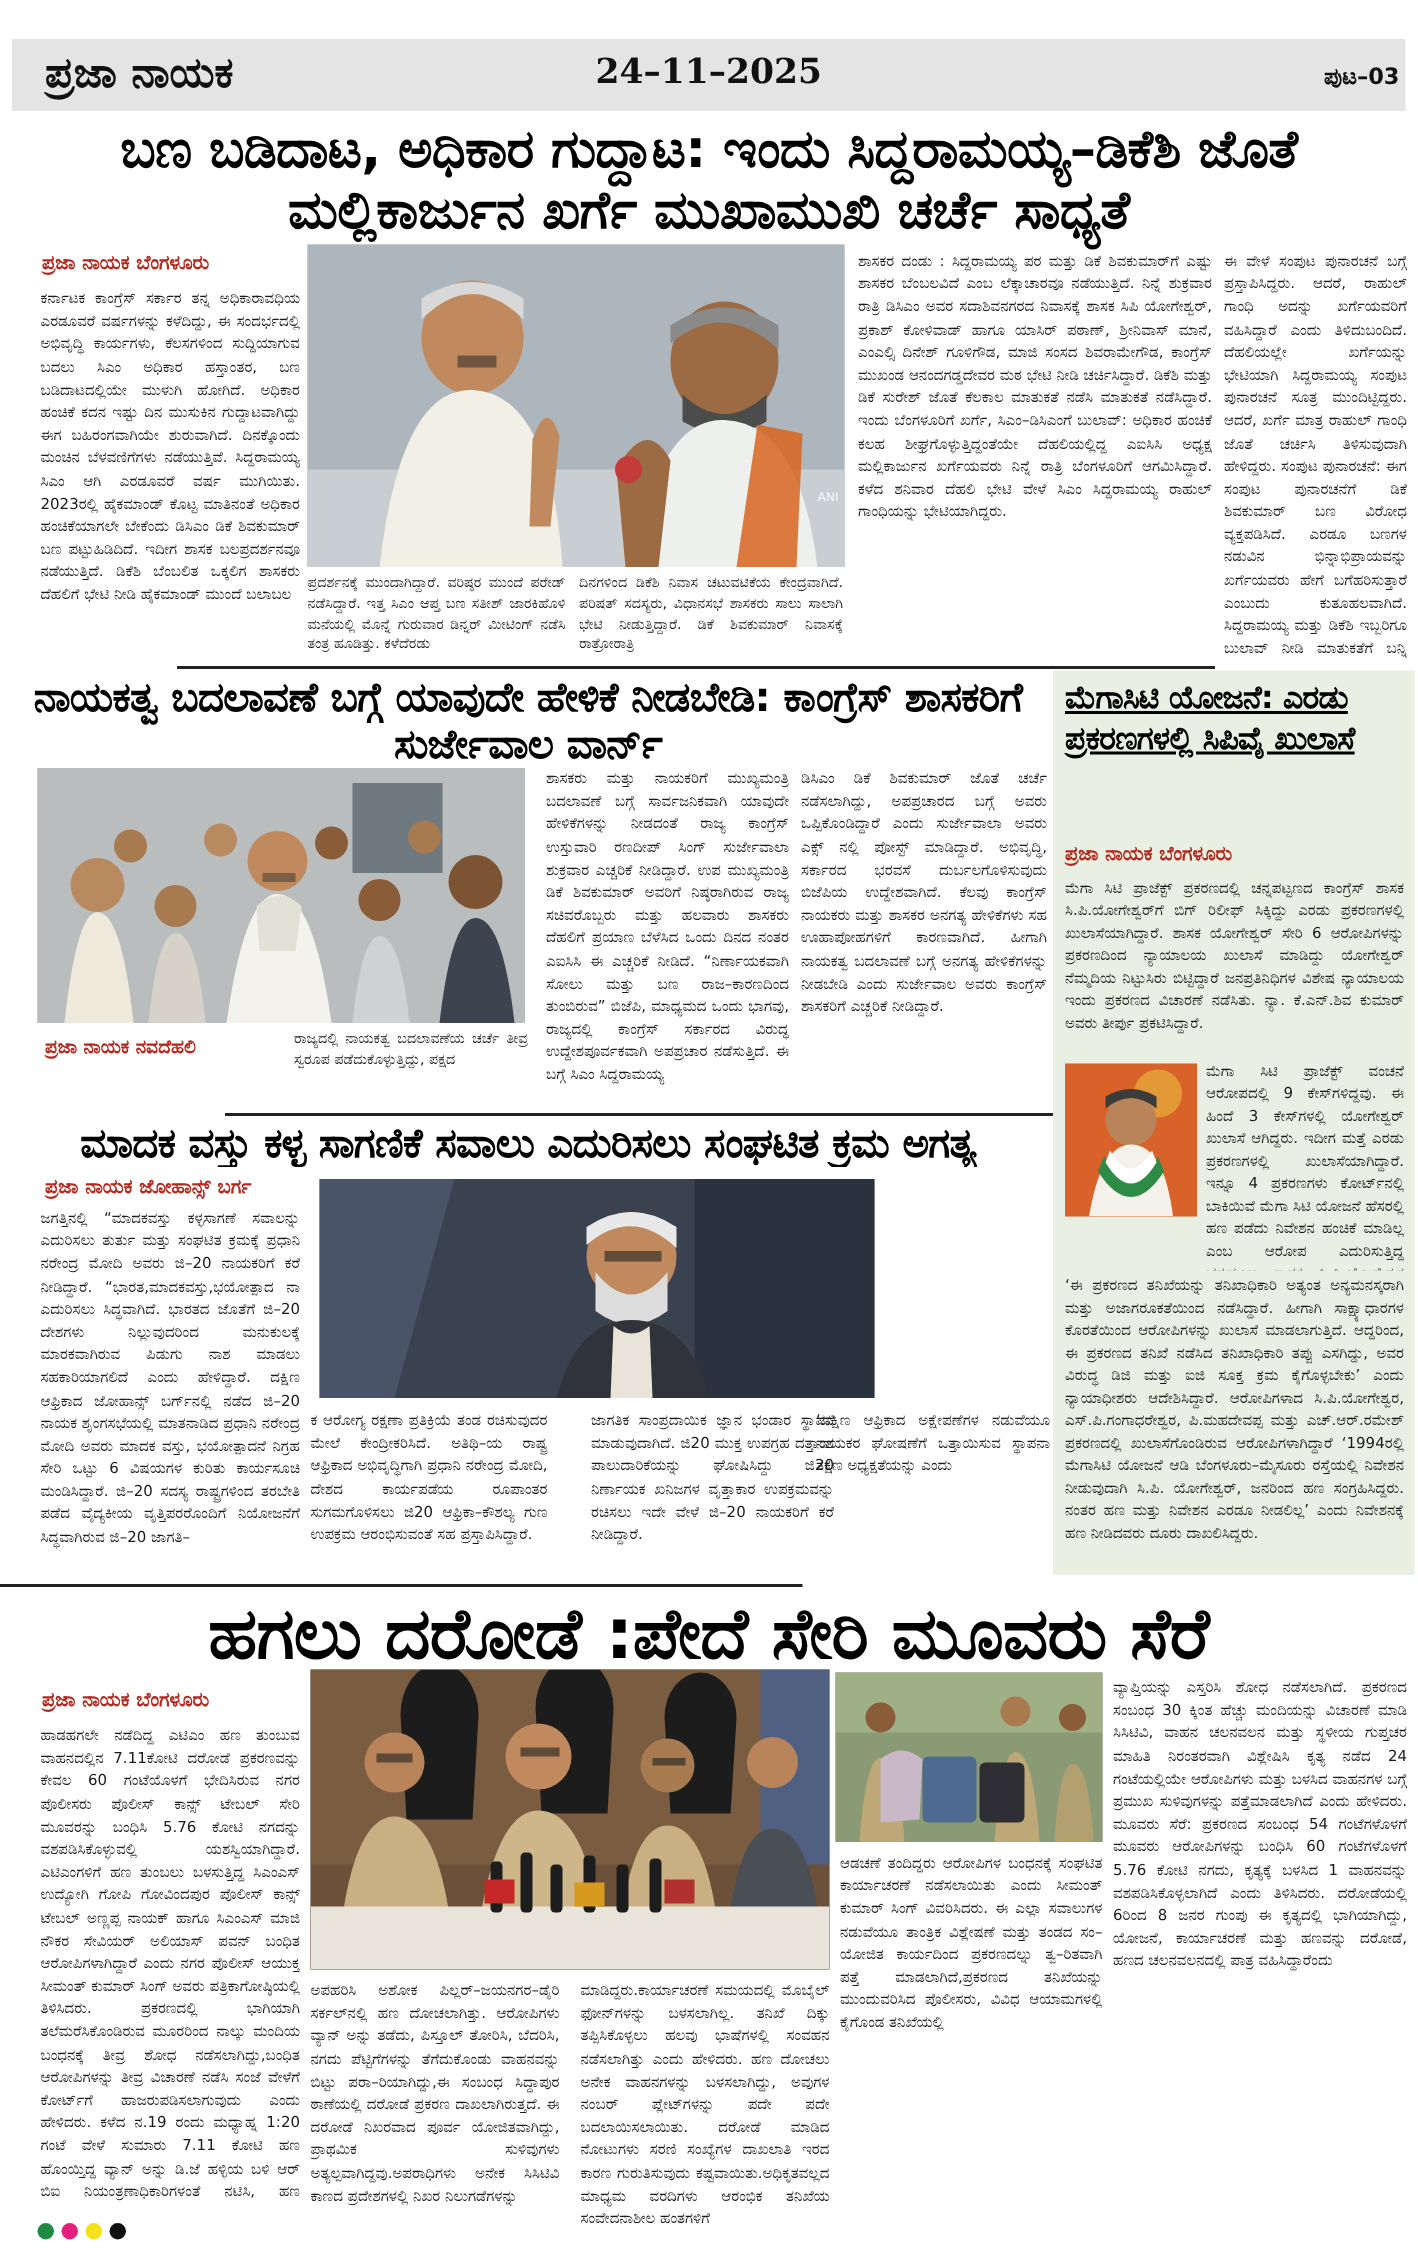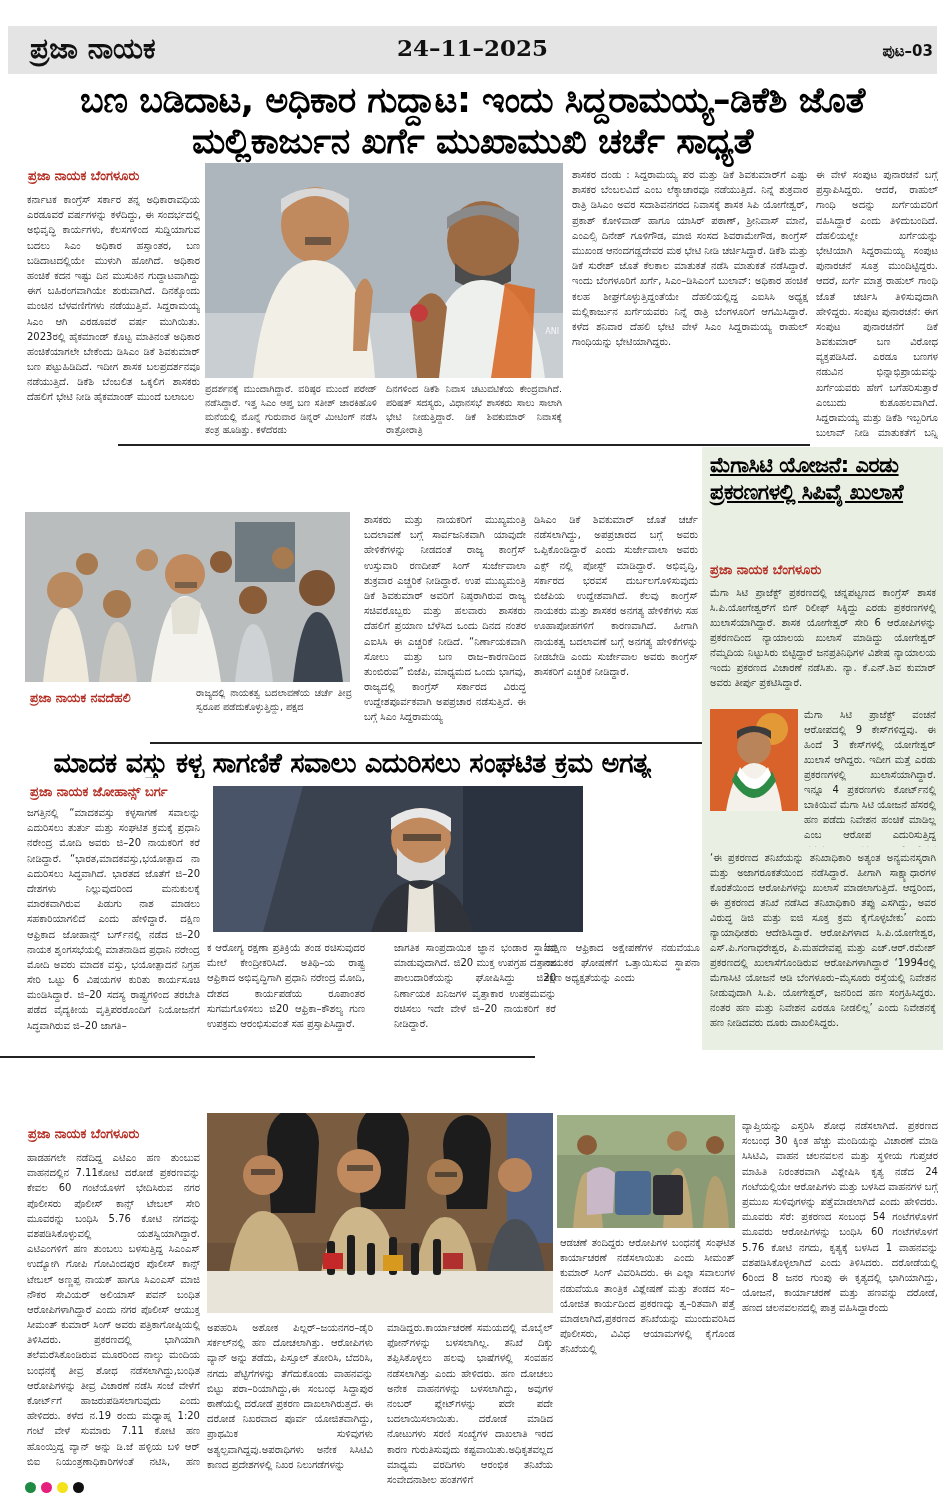--- a/index.html
+++ b/index.html
@@ -74,20 +74,21 @@
   </div>
 
   <div class="abs cap" style="left:386px;top:382px;width:176px;height:58px;">ದಿನಗಳಿಂದ ಡಿಕೆಶಿ ನಿವಾಸ ಚಟುವಟಿಕೆಯ ಕೇಂದ್ರವಾಗಿದೆ. ಪರಿಷತ್ ಸದಸ್ಯರು, ವಿಧಾನಸಭೆ ಶಾಸಕರು ಸಾಲು ಸಾಲಾಗಿ ಭೇಟಿ ನೀಡುತ್ತಿದ್ದಾರೆ. ಡಿಕೆ ಶಿವಕುಮಾರ್ ನಿವಾಸಕ್ಕೆ ರಾತ್ರೋರಾತ್ರಿ</div>
   <div class="abs cap" style="left:205px;top:382px;width:172px;height:58px;">ಪ್ರದರ್ಶನಕ್ಕೆ ಮುಂದಾಗಿದ್ದಾರೆ. ವರಿಷ್ಠರ ಮುಂದೆ ಪರೇಡ್ ನಡೆಸಿದ್ದಾರೆ. ಇತ್ತ ಸಿಎಂ ಆಪ್ತ ಬಣ ಸತೀಶ್ ಜಾರಕಿಹೊಳಿ ಮನೆಯಲ್ಲಿ ಮೊನ್ನೆ ಗುರುವಾರ ಡಿನ್ನರ್ ಮೀಟಿಂಗ್ ನಡೆಸಿ ತಂತ್ರ ಹೂಡಿತ್ತು. ಕಳೆದೆರಡು</div>
 
   <div class="abs col" style="left:572px;top:167px;width:236px;height:274px;">ಶಾಸಕರ ದಂಡು : ಸಿದ್ದರಾಮಯ್ಯ ಪರ ಮತ್ತು ಡಿಕೆ ಶಿವಕುಮಾರ್‌ಗೆ ಎಷ್ಟು ಶಾಸಕರ ಬೆಂಬಲವಿದೆ ಎಂಬ ಲೆಕ್ಕಾಚಾರವೂ ನಡೆಯುತ್ತಿದೆ. ನಿನ್ನೆ ಶುಕ್ರವಾರ ರಾತ್ರಿ ಡಿಸಿಎಂ ಅವರ ಸದಾಶಿವನಗರದ ನಿವಾಸಕ್ಕೆ ಶಾಸಕ ಸಿಪಿ ಯೋಗೇಶ್ವರ್, ಪ್ರಕಾಶ್ ಕೋಳಿವಾಡ್ ಹಾಗೂ ಯಾಸಿರ್ ಪಠಾಣ್, ಶ್ರೀನಿವಾಸ್ ಮಾನೆ, ಎಂಎಲ್ಸಿ ದಿನೇಶ್ ಗೂಳಿಗೌಡ, ಮಾಜಿ ಸಂಸದ ಶಿವರಾಮೇಗೌಡ, ಕಾಂಗ್ರೆಸ್ ಮುಖಂಡ ಆನಂದಗಡ್ಡದೇವರ ಮಠ ಭೇಟಿ ನೀಡಿ ಚರ್ಚಿಸಿದ್ದಾರೆ. ಡಿಕೆಶಿ ಮತ್ತು ಡಿಕೆ ಸುರೇಶ್ ಜೊತೆ ಕೆಲಕಾಲ ಮಾತುಕತೆ ನಡೆಸಿ ಮಾತುಕತೆ ನಡೆಸಿದ್ದಾರೆ. ಇಂದು ಬೆಂಗಳೂರಿಗೆ ಖರ್ಗೆ, ಸಿಎಂ–ಡಿಸಿಎಂಗೆ ಬುಲಾವ್: ಅಧಿಕಾರ ಹಂಚಿಕೆ ಕಲಹ ಶೀಘ್ರಗೊಳ್ಳುತ್ತಿದ್ದಂತೆಯೇ ದೆಹಲಿಯಲ್ಲಿದ್ದ ಎಐಸಿಸಿ ಅಧ್ಯಕ್ಷ ಮಲ್ಲಿಕಾರ್ಜುನ ಖರ್ಗೆಯವರು ನಿನ್ನೆ ರಾತ್ರಿ ಬೆಂಗಳೂರಿಗೆ ಆಗಮಿಸಿದ್ದಾರೆ. ಕಳೆದ ಶನಿವಾರ ದೆಹಲಿ ಭೇಟಿ ವೇಳೆ ಸಿಎಂ ಸಿದ್ದರಾಮಯ್ಯ ರಾಹುಲ್ ಗಾಂಧಿಯನ್ನು ಭೇಟಿಯಾಗಿದ್ದರು.</div>
   <div class="abs col" style="left:816px;top:167px;width:122px;height:274px;">ಈ ವೇಳೆ ಸಂಪುಟ ಪುನಾರಚನೆ ಬಗ್ಗೆ ಪ್ರಸ್ತಾಪಿಸಿದ್ದರು. ಆದರೆ, ರಾಹುಲ್ ಗಾಂಧಿ ಅದನ್ನು ಖರ್ಗೆಯವರಿಗೆ ವಹಿಸಿದ್ದಾರೆ ಎಂದು ತಿಳಿದುಬಂದಿದೆ. ದೆಹಲಿಯಲ್ಲೇ ಖರ್ಗೆಯನ್ನು ಭೇಟಿಯಾಗಿ ಸಿದ್ದರಾಮಯ್ಯ ಸಂಪುಟ ಪುನಾರಚನೆ ಸೂತ್ರ ಮುಂದಿಟ್ಟಿದ್ದರು. ಆದರೆ, ಖರ್ಗೆ ಮಾತ್ರ ರಾಹುಲ್ ಗಾಂಧಿ ಜೊತೆ ಚರ್ಚಿಸಿ ತಿಳಿಸುವುದಾಗಿ ಹೇಳಿದ್ದರು. ಸಂಪುಟ ಪುನಾರಚನೆ: ಈಗ ಸಂಪುಟ ಪುನಾರಚನೆಗೆ ಡಿಕೆ ಶಿವಕುಮಾರ್ ಬಣ ವಿರೋಧ ವ್ಯಕ್ತಪಡಿಸಿದೆ. ಎರಡೂ ಬಣಗಳ ನಡುವಿನ ಭಿನ್ನಾಭಿಪ್ರಾಯವನ್ನು ಖರ್ಗೆಯವರು ಹೇಗೆ ಬಗೆಹರಿಸುತ್ತಾರೆ ಎಂಬುದು ಕುತೂಹಲವಾಗಿದೆ. ಸಿದ್ದರಾಮಯ್ಯ ಮತ್ತು ಡಿಕೆಶಿ ಇಬ್ಬರಿಗೂ ಬುಲಾವ್ ನೀಡಿ ಮಾತುಕತೆಗೆ ಬನ್ನಿ ಎಂದು ಖರ್ಗೆ ಹೇಳಿದ್ದಾರೆ ಎಂಬ ಮಾತುಗಳು ಕೇಳಬರುತ್ತಿವೆ. ಸಿಎಂ ಹುದ್ದೆ ಹಂಚಿಕೆ ಬಗ್ಗೆ ನಡೆಯುತ್ತಿರುವ ಗೊಂದಲಗಳಿಗೆ ತೆರೆ ಎಳೆಯುತ್ತಾರಾ ಎಂಬುದು ಪ್ರಶ್ನೆಯಾಗಿದೆ.</div>
 
   <div class="abs rule" style="left:118px;top:444px;width:692px;height:2px;"></div>
 
+  <div class="abs headline h-2">ನಾಯಕತ್ವ ಬದಲಾವಣೆ ಬಗ್ಗೆ ಯಾವುದೇ ಹೇಳಿಕೆ ನೀಡಬೇಡಿ: ಕಾಂಗ್ರೆಸ್ ಶಾಸಕರಿಗೆ ಸುರ್ಜೇವಾಲ ವಾರ್ನ್</div>
 
   <div class="abs photo" style="left:25px;top:512px;width:325px;height:170px;background:#8f9496;">
     <svg viewBox="0 0 325 170" preserveAspectRatio="none">
       <rect width="325" height="170" fill="#b9bdbd"></rect>
       <rect x="210" y="10" width="60" height="60" fill="#6f7a80"></rect>
       <circle cx="40" cy="78" r="18" fill="#b98a60"></circle>
         <path d="M18 170 q8 -74 22 -74 q16 0 24 74z" fill="#efe9dc"></path>
       <circle cx="92" cy="92" r="14" fill="#a87a50"></circle>
         <path d="M74 170 q6 -60 18 -60 q14 0 20 60z" fill="#d7d2c8"></path>
       <circle cx="160" cy="62" r="20" fill="#c08a5e"></circle>
@@ -147,20 +148,21 @@
       <path d="M158 146 q14 -52 50 -52 q38 0 52 52 z" fill="#30343a"></path>
       <path d="M196 98 q12 10 24 0 l2 48 l-28 0 z" fill="#e8e4da"></path>
     </svg>
   </div>
 
   <div class="abs col" style="left:207px;top:940px;width:158px;height:112px;">ಕ ಆರೋಗ್ಯ ರಕ್ಷಣಾ ಪ್ರತಿಕ್ರಿಯೆ ತಂಡ ರಚಿಸುವುದರ ಮೇಲೆ ಕೇಂದ್ರೀಕರಿಸಿದೆ. ಅತಿಥಿ–ಯ ರಾಷ್ಟ್ರ ಆಫ್ರಿಕಾದ ಅಭಿವೃದ್ಧಿಗಾಗಿ ಪ್ರಧಾನಿ ನರೇಂದ್ರ ಮೋದಿ, ದೇಶದ ಕಾರ್ಯಪಡೆಯ ರೂಪಾಂತರ ಸುಗಮಗೊಳಿಸಲು ಜಿ20 ಆಫ್ರಿಕಾ–ಕೌಶಲ್ಯ ಗುಣ ಉಪಕ್ರಮ ಆರಂಭಿಸುವಂತೆ ಸಹ ಪ್ರಸ್ತಾಪಿಸಿದ್ದಾರೆ.</div>
   <div class="abs col" style="left:394px;top:940px;width:162px;height:112px;">ಜಾಗತಿಕ ಸಾಂಪ್ರದಾಯಿಕ ಜ್ಞಾನ ಭಂಡಾರ ಸ್ಥಾಪನೆ ಮಾಡುವುದಾಗಿದೆ. ಜಿ20 ಮುಕ್ತ ಉಪಗ್ರಹ ದತ್ತಾಂಶ ಪಾಲುದಾರಿಕೆಯನ್ನು ಘೋಷಿಸಿದ್ದು ಜಿ20 ನಿರ್ಣಾಯಕ ಖನಿಜಗಳ ವೃತ್ತಾಕಾರ ಉಪಕ್ರಮವನ್ನು ರಚಿಸಲು ಇದೇ ವೇಳೆ ಜಿ–20 ನಾಯಕರಿಗೆ ಕರೆ ನೀಡಿದ್ದಾರೆ.</div>
   <div class="abs col" style="left:544px;top:940px;width:156px;height:112px;">‘ದಕ್ಷಿಣ ಆಫ್ರಿಕಾದ ಅಕ್ಷೇಪಣೆಗಳ ನಡುವೆಯೂ ನಾಯಕರ ಘೋಷಣೆಗೆ ಒತ್ತಾಯಿಸುವ ಸ್ಥಾಪನಾ ತಕ್ಷಣ ಅಧ್ಯಕ್ಷತೆಯನ್ನು ಎಂದು</div>
 
   <div class="abs rule" style="left:0px;top:1056px;width:535px;height:2px;"></div>
+  <div class="abs headline h-4">ಹಗಲು ದರೋಡೆ :ಪೇದೆ ಸೇರಿ ಮೂವರು ಸೆರೆ</div>
   <div class="abs byline" style="left:28px;top:1126px;">ಪ್ರಜಾ ನಾಯಕ ಬೆಂಗಳೂರು</div>
   <div class="abs col" style="left:27px;top:1150px;width:173px;height:322px;">ಹಾಡಹಗಲೇ ನಡೆದಿದ್ದ ಎಟಿಎಂ ಹಣ ತುಂಬುವ ವಾಹನದಲ್ಲಿನ 7.11ಕೋಟಿ ದರೋಡೆ ಪ್ರಕರಣವನ್ನು ಕೇವಲ 60 ಗಂಟೆಯೊಳಗೆ ಭೇದಿಸಿರುವ ನಗರ ಪೊಲೀಸರು ಪೊಲೀಸ್ ಕಾನ್ಸ್ ಟೇಬಲ್ ಸೇರಿ ಮೂವರನ್ನು ಬಂಧಿಸಿ 5.76 ಕೋಟಿ ನಗದನ್ನು ವಶಪಡಿಸಿಕೊಳ್ಳುವಲ್ಲಿ ಯಶಸ್ವಿಯಾಗಿದ್ದಾರೆ. ಎಟಿಎಂಗಳಿಗೆ ಹಣ ತುಂಬಲು ಬಳಸುತ್ತಿದ್ದ ಸಿಎಂಎಸ್ ಉದ್ಯೋಗಿ ಗೋಪಿ ಗೋವಿಂದಪುರ ಪೊಲೀಸ್ ಕಾನ್ಸ್ ಟೇಬಲ್ ಅಣ್ಣಪ್ಪ ನಾಯಕ್ ಹಾಗೂ ಸಿಎಂಎಸ್ ಮಾಜಿ ನೌಕರ ಸೇವಿಯರ್ ಅಲಿಯಾಸ್ ಪವನ್ ಬಂಧಿತ ಆರೋಪಿಗಳಾಗಿದ್ದಾರೆ ಎಂದು ನಗರ ಪೊಲೀಸ್ ಆಯುಕ್ತ ಸೀಮಂತ್ ಕುಮಾರ್ ಸಿಂಗ್ ಅವರು ಪತ್ರಿಕಾಗೋಷ್ಠಿಯಲ್ಲಿ ತಿಳಿಸಿದರು. ಪ್ರಕರಣದಲ್ಲಿ ಭಾಗಿಯಾಗಿ ತಲೆಮರೆಸಿಕೊಂಡಿರುವ ಮೂರರಿಂದ ನಾಲ್ಕು ಮಂದಿಯ ಬಂಧನಕ್ಕೆ ತೀವ್ರ ಶೋಧ ನಡೆಸಲಾಗಿದ್ದು,ಬಂಧಿತ ಆರೋಪಿಗಳನ್ನು ತೀವ್ರ ವಿಚಾರಣೆ ನಡೆಸಿ ಸಂಜೆ ವೇಳೆಗೆ ಕೋರ್ಟ್‌ಗೆ ಹಾಜರುಪಡಿಸಲಾಗುವುದು ಎಂದು ಹೇಳಿದರು. ಕಳೆದ ನ.19 ರಂದು ಮಧ್ಯಾಹ್ನ 1:20 ಗಂಟೆ ವೇಳೆ ಸುಮಾರು 7.11 ಕೋಟಿ ಹಣ ಹೊಂಯ್ತಿದ್ದ ವ್ಯಾನ್ ಅನ್ನು ಡಿ.ಜೆ ಹಳ್ಳಿಯ ಬಳಿ ಆರ್ ಬಿಐ ನಿಯಂತ್ರಣಾಧಿಕಾರಿಗಳಂತೆ ನಟಿಸಿ, ಹಣ ಹೊಂಯ್ತಿದ್ದ ವ್ಯಾನ್‌ನ್ನು</div>
 
   <div class="abs photo" style="left:207px;top:1113px;width:346px;height:200px;background:#5a4634;">
     <svg viewBox="0 0 346 200" preserveAspectRatio="none">
       <rect width="346" height="200" fill="#6b513a"></rect>
       <rect x="0" y="0" width="346" height="130" fill="#7a5c40"></rect>
       <rect x="300" y="0" width="46" height="130" fill="#3f63a0" opacity=".7"></rect>
       <path d="M60 30 a26 34 0 0 1 52 0 l-4 70 l-44 0 z" fill="#1c1c1c"></path>
       <path d="M150 26 a26 34 0 0 1 52 0 l-4 70 l-44 0 z" fill="#1c1c1c"></path>
@@ -200,21 +202,21 @@
       <circle cx="120" cy="26" r="10" fill="#a87a50"></circle>
         <path d="M106 113 q4 -60 14 -60 q12 0 16 60z" fill="#bfa878"></path>
       <circle cx="158" cy="30" r="9" fill="#8a5c38"></circle>
         <path d="M146 113 q3 -52 12 -52 q11 0 14 52z" fill="#b3a070"></path>
       <rect x="58" y="56" width="36" height="44" rx="4" fill="#4d6a90"></rect>
       <rect x="96" y="60" width="30" height="40" rx="4" fill="#2e2e34"></rect>
       <path d="M30 58 q14 -12 28 0 l-2 40 l-26 2 z" fill="#c9b9c8"></path>
     </svg>
   </div>
 
-  <div class="abs col" style="left:560px;top:1235px;width:175px;height:258px;">ಆಡಚಣೆ ತಂದಿದ್ದರು ಆರೋಪಿಗಳ ಬಂಧನಕ್ಕೆ ಸಂಘಟಿತ ಕಾರ್ಯಾಚರಣೆ ನಡೆಸಲಾಯಿತು ಎಂದು ಸೀಮಂತ್ ಕುಮಾರ್ ಸಿಂಗ್ ವಿವರಿಸಿದರು. ಈ ಎಲ್ಲಾ ಸವಾಲುಗಳ ನಡುವೆಯೂ ತಾಂತ್ರಿಕ ವಿಶ್ಲೇಷಣೆ ಮತ್ತು ತಂಡದ ಸಂ–ಯೋಜಿತ ಕಾರ್ಯದಿಂದ ಪ್ರಕರಣದ್ನು ತ್ವ–ರಿತವಾಗಿ ಪತ್ತೆ ಮಾಡಲಾಗಿದೆ,ಪ್ರಕರಣದ ತನಿಖೆಯನ್ನು ಮುಂದುವರಿಸಿದ ಪೊಲೀಸರು, ವಿವಿಧ ಆಯಾಮಗಳಲ್ಲಿ ಕೈಗೊಂಡ ತನಿಖೆಯಲ್ಲಿ</div>
+  <div class="abs col" style="left:560px;top:1235px;width:175px;height:258px;">ಆಡಚಣೆ ತಂದಿದ್ದರು ಆರೋಪಿಗಳ ಬಂಧನಕ್ಕೆ ಸಂಘಟಿತ ಕಾರ್ಯಾಚರಣೆ ನಡೆಸಲಾಯಿತು ಎಂದು ಸೀಮಂತ್ ಕುಮಾರ್ ಸಿಂಗ್ ವಿವರಿಸಿದರು. ಈ ಎಲ್ಲಾ ಸವಾಲುಗಳ ನಡುವೆಯೂ ತಾಂತ್ರಿಕ ವಿಶ್ಲೇಷಣೆ ಮತ್ತು ತಂಡದ ಸಂ–ಯೋಜಿತ ಕಾರ್ಯದಿಂದ ಪ್ರಕರಣದಲ್ನು ತ್ವ–ರಿತವಾಗಿ ಪತ್ತೆ ಮಾಡಲಾಗಿದೆ,ಪ್ರಕರಣದ ತನಿಖೆಯನ್ನು ಮುಂದುವರಿಸಿದ ಪೊಲೀಸರು, ವಿವಿಧ ಆಯಾಮಗಳಲ್ಲಿ ಕೈಗೊಂಡ ತನಿಖೆಯಲ್ಲಿ</div>
   <div class="abs col" style="left:742px;top:1118px;width:196px;height:378px;">ವ್ಯಾಪ್ತಿಯನ್ನು ಎಸ್ತರಿಸಿ ಶೋಧ ನಡೆಸಲಾಗಿದೆ. ಪ್ರಕರಣದ ಸಂಬಂಧ 30 ಕ್ಕಿಂತ ಹೆಚ್ಚು ಮಂದಿಯನ್ನು ವಿಚಾರಣೆ ಮಾಡಿ ಸಿಸಿಟಿವಿ, ವಾಹನ ಚಲನವಲನ ಮತ್ತು ಸ್ಥಳೀಯ ಗುಪ್ತಚರ ಮಾಹಿತಿ ನಿರಂತರವಾಗಿ ವಿಶ್ಲೇಷಿಸಿ ಕೃತ್ಯ ನಡೆದ 24 ಗಂಟೆಯಲ್ಲಿಯೇ ಆರೋಪಿಗಳು ಮತ್ತು ಬಳಸಿದ ವಾಹನಗಳ ಬಗ್ಗೆ ಪ್ರಮುಖ ಸುಳಿವುಗಳನ್ನು ಪತ್ತೆಮಾಡಲಾಗಿದೆ ಎಂದು ಹೇಳಿದರು. ಮೂವರು ಸೆರೆ: ಪ್ರಕರಣದ ಸಂಬಂಧ 54 ಗಂಟೆಗಳೊಳಗೆ ಮೂವರು ಆರೋಪಿಗಳನ್ನು ಬಂಧಿಸಿ 60 ಗಂಟೆಗಳೊಳಗೆ 5.76 ಕೋಟಿ ನಗದು, ಕೃತ್ಯಕ್ಕೆ ಬಳಸಿದ 1 ವಾಹನವನ್ನು ವಶಪಡಿಸಿಕೊಳ್ಳಲಾಗಿದೆ ಎಂದು ತಿಳಿಸಿದರು. ದರೋಡೆಯಲ್ಲಿ 6ರಿಂದ 8 ಜನರ ಗುಂಪು ಈ ಕೃತ್ಯದಲ್ಲಿ ಭಾಗಿಯಾಗಿದ್ದು, ಯೋಜನೆ, ಕಾರ್ಯಾಚರಣೆ ಮತ್ತು ಹಣವನ್ನು ದರೋಡೆ, ಹಣದ ಚಲನವಲನದಲ್ಲಿ ಪಾತ್ರ ವಹಿಸಿದ್ದಾರೆಂದು</div>
   <div class="abs col" style="left:207px;top:1320px;width:166px;height:174px;">ಅಪಹರಿಸಿ ಅಶೋಕ ಪಿಲ್ಲರ್–ಜಯನಗರ–ಡೈರಿ ಸರ್ಕಲ್‌ನಲ್ಲಿ ಹಣ ದೋಚಲಾಗಿತ್ತು. ಆರೋಪಿಗಳು ವ್ಯಾನ್ ಅನ್ನು ತಡೆದು, ಪಿಸ್ತೂಲ್ ತೋರಿಸಿ, ಬೆದರಿಸಿ, ನಗದು ಪೆಟ್ಟಿಗೆಗಳನ್ನು ತೆಗೆದುಕೊಂಡು ವಾಹನವನ್ನು ಬಿಟ್ಟು ಪರಾ–ರಿಯಾಗಿದ್ದು,ಈ ಸಂಬಂಧ ಸಿದ್ದಾಪುರ ಠಾಣೆಯಲ್ಲಿ ದರೋಡೆ ಪ್ರಕರಣ ದಾಖಲಾಗಿರುತ್ತದೆ. ಈ ದರೋಡೆ ನಿಖರವಾದ ಪೂರ್ವ ಯೋಜಿತವಾಗಿದ್ದು, ಪ್ರಾಥಮಿಕ ಸುಳಿವುಗಳು ಅತ್ಯಲ್ಪವಾಗಿದ್ದವು.ಅಪರಾಧಿಗಳು ಅನೇಕ ಸಿಸಿಟಿವಿ ಕಾಣದ ಪ್ರದೇಶಗಳಲ್ಲಿ ನಿಖರ ನಿಲುಗಡೆಗಳನ್ನು</div>
   <div class="abs col" style="left:387px;top:1320px;width:166px;height:174px;">ಮಾಡಿದ್ದರು.ಕಾರ್ಯಾಚರಣೆ ಸಮಯದಲ್ಲಿ ಮೊಬೈಲ್ ಫೋನ್‌ಗಳನ್ನು ಬಳಸಲಾಗಿಲ್ಲ. ತನಿಖೆ ದಿಕ್ಕು ತಪ್ಪಿಸಿಕೊಳ್ಳಲು ಹಲವು ಭಾಷೆಗಳಲ್ಲಿ ಸಂವಹನ ನಡೆಸಲಾಗಿತ್ತು ಎಂದು ಹೇಳಿದರು. ಹಣ ದೋಚಲು ಅನೇಕ ವಾಹನಗಳನ್ನು ಬಳಸಲಾಗಿದ್ದು, ಅವುಗಳ ನಂಬರ್ ಪ್ಲೇಟ್‌ಗಳನ್ನು ಪದೇ ಪದೇ ಬದಲಾಯಿಸಲಾಯಿತು. ದರೋಡೆ ಮಾಡಿದ ನೋಟುಗಳು ಸರಣಿ ಸಂಖ್ಯೆಗಳ ದಾಖಲಾತಿ ಇರದ ಕಾರಣ ಗುರುತಿಸುವುದು ಕಷ್ಟವಾಯಿತು.ಅಧಿಕೃತವಲ್ಲದ ಮಾಧ್ಯಮ ವರದಿಗಳು ಆರಂಭಿಕ ತನಿಖೆಯ ಸಂವೇದನಾಶೀಲ ಹಂತಗಳಿಗೆ</div>
 
   <div class="abs dots">
     <span class="dot d1"></span><span class="dot d2"></span><span class="dot d3"></span><span class="dot d4"></span>
   </div>
 
 </div>
 

